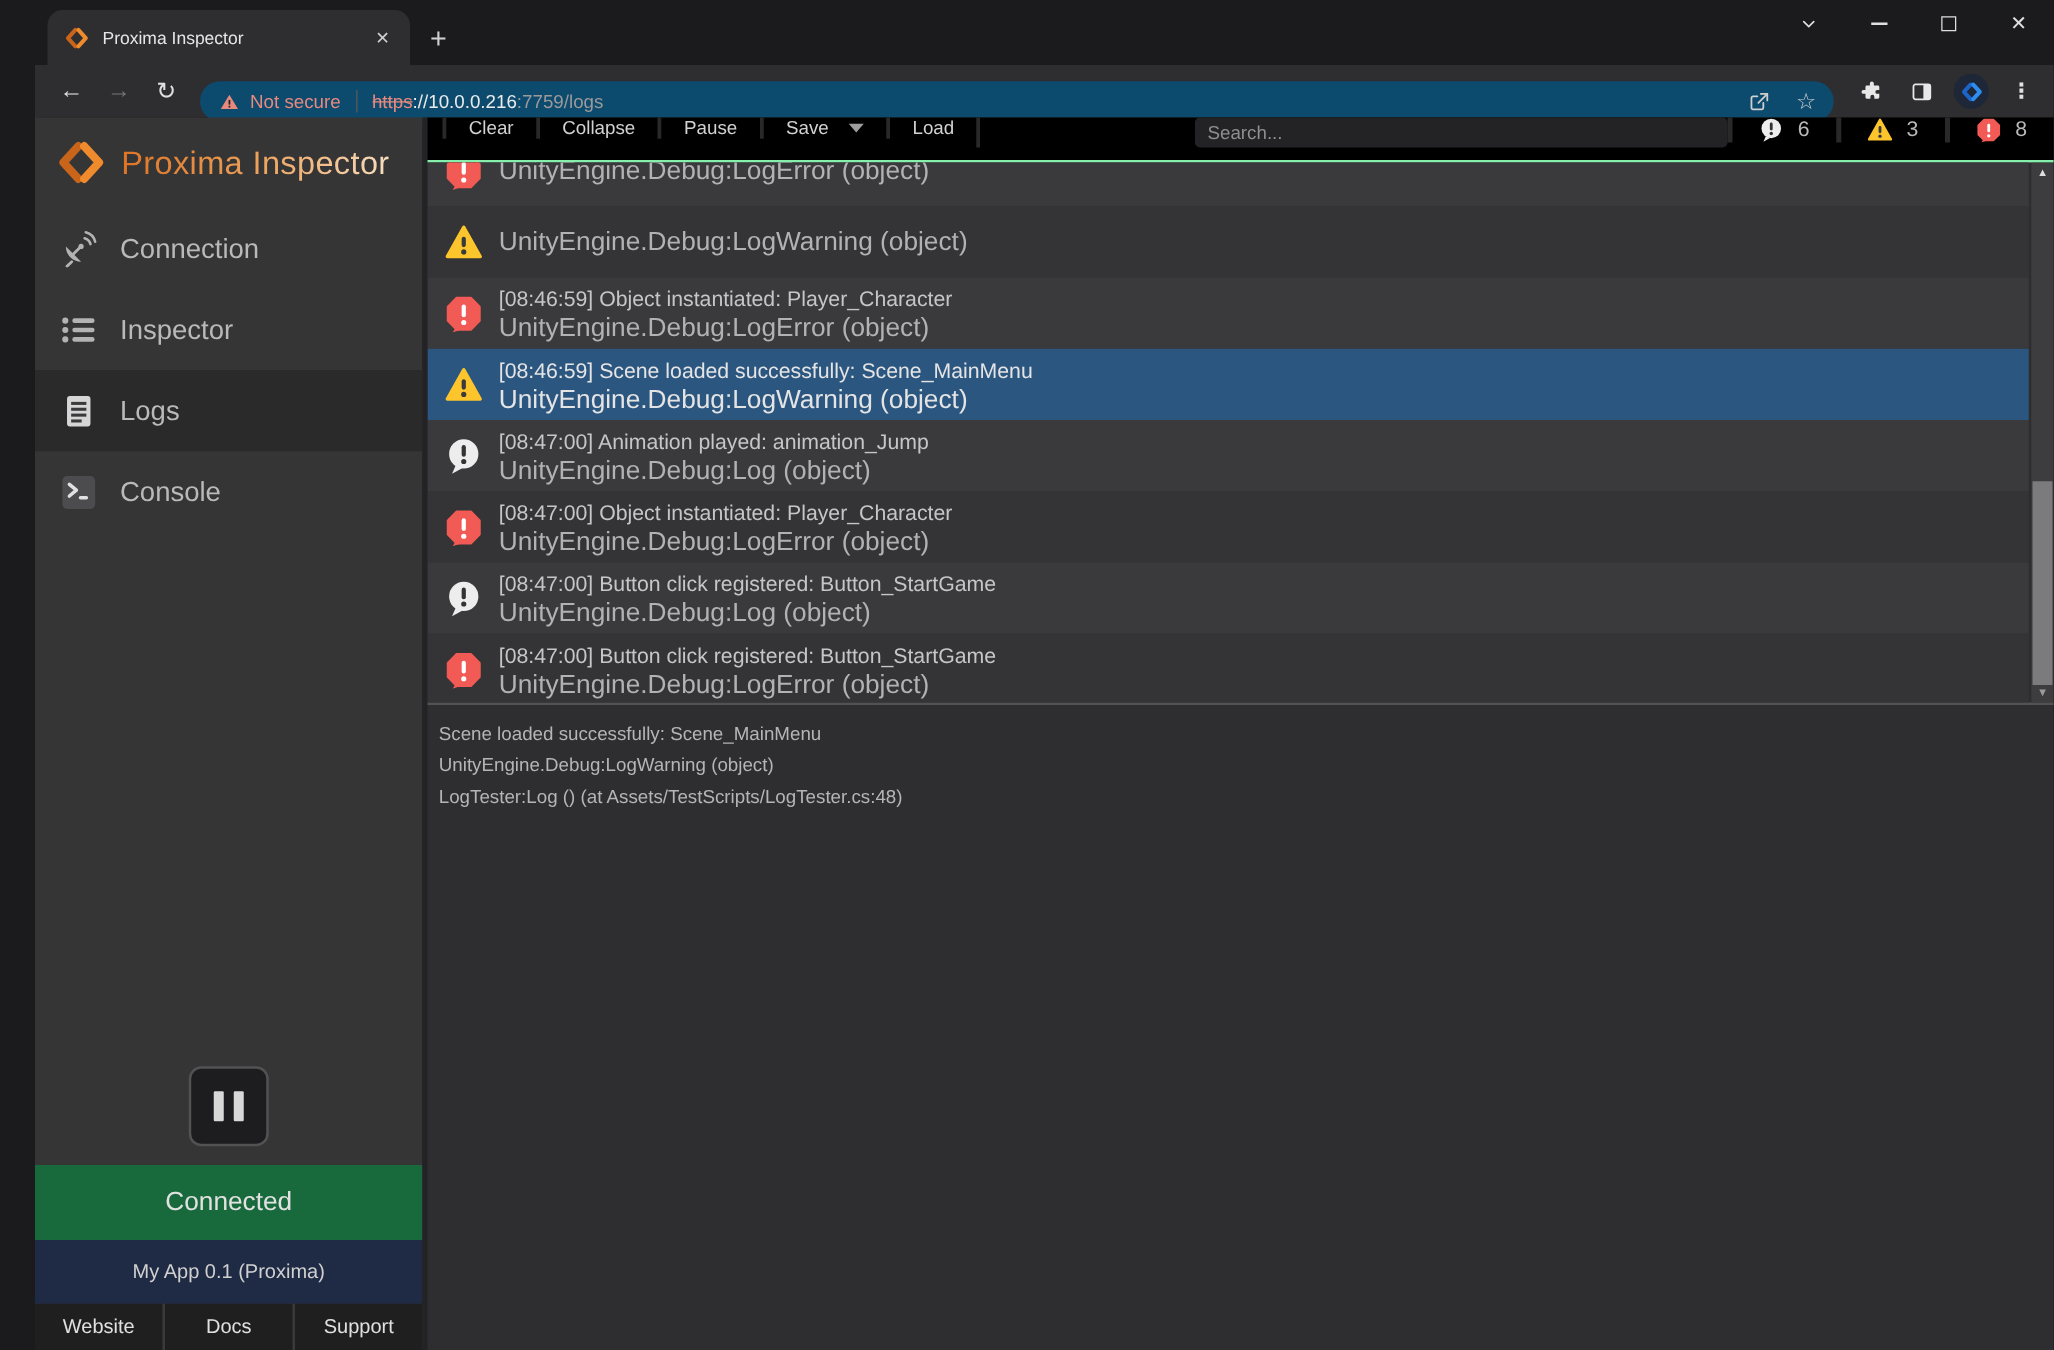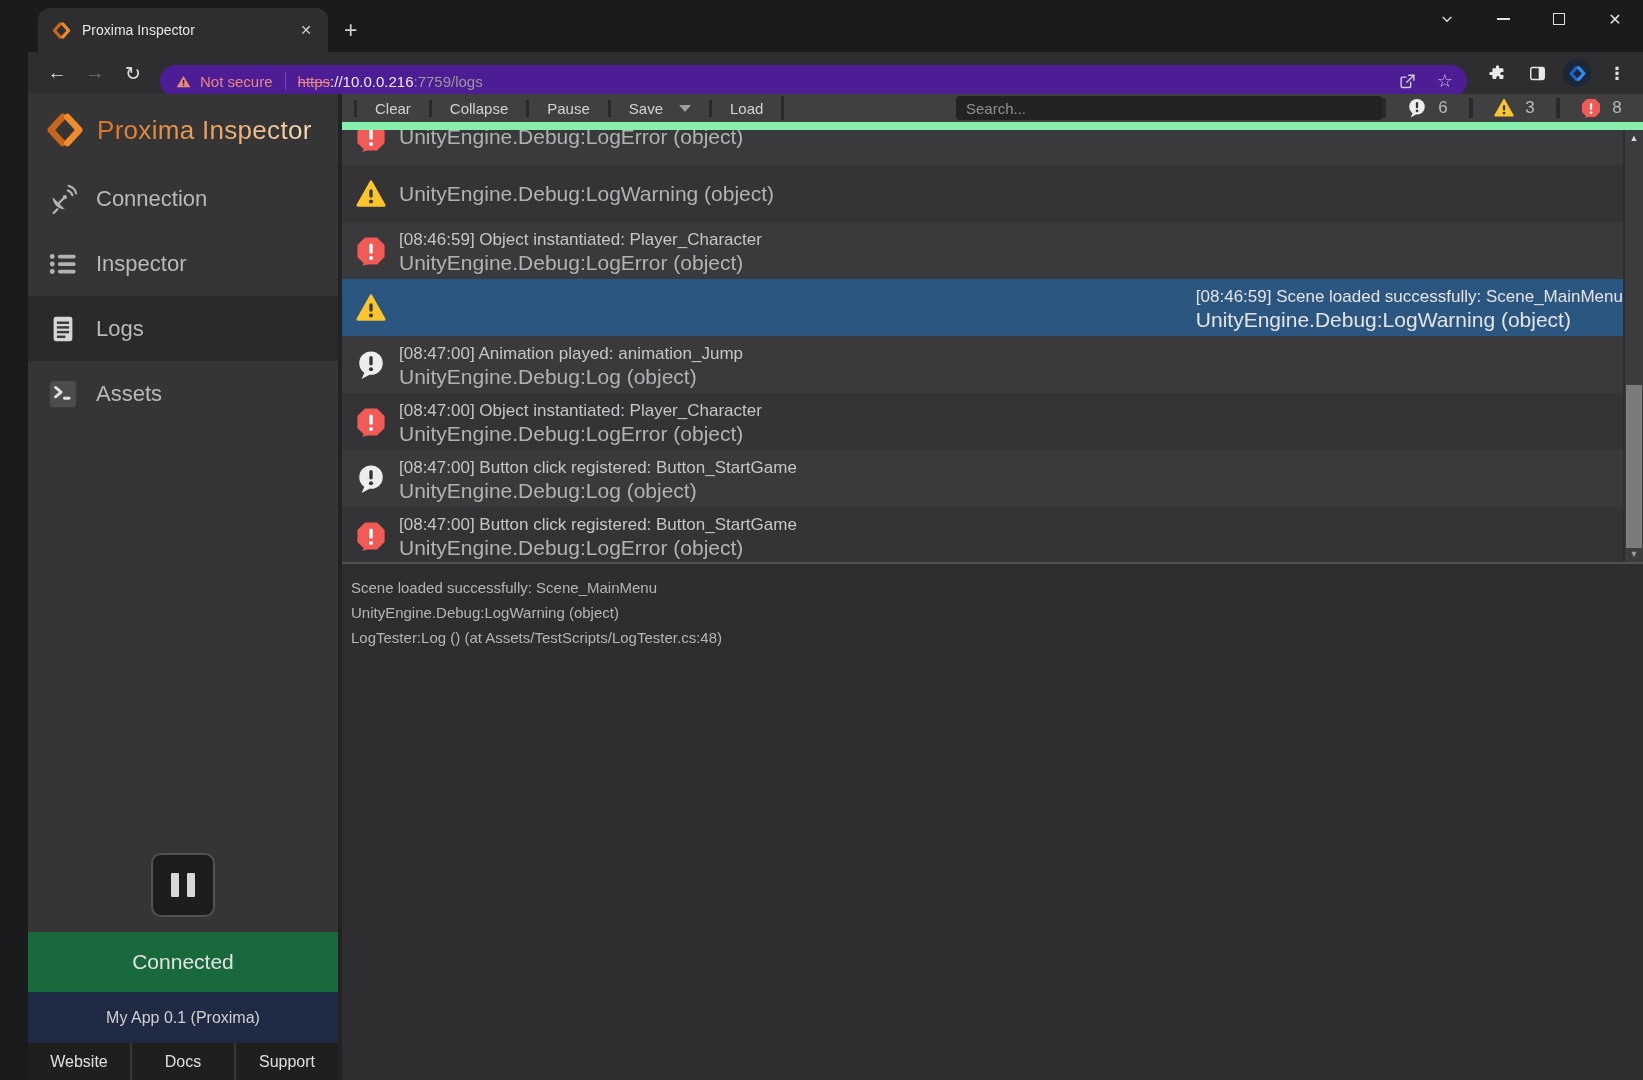--- a/index.html
+++ b/index.html
@@ -17,21 +17,21 @@
   .newtab { color:#cfcfcf; font-size:23px; margin:0 0 10px 16px; line-height:1; }
   .win-controls { margin-left:auto; display:flex; align-self:flex-start; height:38px; align-items:center; }
   .win-btn { width:56px; display:flex; justify-content:center; align-items:center; color:#e0e0e0; }
   .wm-min { width:13px; height:2px; background:#e0e0e0; }
   .wm-max { width:12px; height:12px; border:1.6px solid #e0e0e0; }
   .wm-close { font-size:16px; }
 
   .navbar { height:42px; background:#2e2e30; display:flex; align-items:center; padding:0 6px 0 10px; flex:none; }
   .nav-ic { width:38px; text-align:center; font-size:19px; color:#e0e0e0; }
   .nav-ic.dim { color:#757575; }
-  .omnibox { flex:1; height:32px; margin:16px 10px 0 8px; background:#4c1d95; border-radius:16px;
+  .omnibox { flex:1; height:32px; margin:16px 10px 0 8px; background:#0c4a6e; border-radius:16px;
              display:flex; align-items:center; padding:0 14px 0 16px; min-width:0; }
   .ob-warn { width:15px; height:15px; flex:none; }
   .ob-notsecure { color:#e8897e; font-size:15px; margin-left:9px; white-space:nowrap; }
   .ob-sep { width:1px; height:18px; background:#5a5a5a; margin:0 12px; }
   .url { font-size:15px; white-space:nowrap; overflow:hidden; }
   .url .scheme { color:#e8897e; text-decoration:line-through; }
   .url .host { color:#eaeaea; }
   .url .path { color:#9a9a9a; }
   .ob-spacer { flex:1; }
   .ob-ic { margin-left:20px; color:#cfcfcf; display:flex; align-items:center; }
@@ -62,43 +62,43 @@
                display:flex; align-items:center; justify-content:center; }
   .appbar { height:51px; background:#1f2a44; color:#d0d0d0; font-size:16px;
             display:flex; align-items:center; justify-content:center; }
   .side-footer { height:37px; display:flex; background:#1f1f1f; }
   .footer-link { flex:1; display:flex; align-items:center; justify-content:center;
                  color:#e0e0e0; font-size:16px; border-left:2px solid #3a3a3c; }
   .footer-link:first-child { border-left:none; }
 
   .main { flex:1; background:#2e2e30; border-left:4px solid #232325; display:flex;
           flex-direction:column; min-width:0; }
-  .toolbar { height:36px; flex:none; background:#404040; display:flex; align-items:center;
-             border-bottom:8px solid #86efac; }
+  .toolbar { height:36px; flex:none; background:#000000; display:flex; align-items:flex-start;
+             border-bottom:2px solid #86efac; }
   .tb-lead { width:12px; }
   .tb-btn { border-left:3px solid #29292b; padding:0 18px; display:flex; align-items:center;
             color:#d2d2d2; font-size:15px; white-space:nowrap; }
   .caret { width:0; height:0; border-left:6px solid transparent; border-right:6px solid transparent;
            border-top:7px solid #9e9e9e; margin-left:16px; }
   .tb-end { flex:1; border-left:3px solid #29292b; display:flex; align-items:center;
             justify-content:flex-end; min-width:0; }
   .search { width:426px; height:24px; background:#232325; border:none; border-radius:4px;
             color:#cccccc; font-size:15px; padding:0 10px; outline:none;
             font-family:"Liberation Sans","DejaVu Sans",sans-serif; }
   .search::placeholder { color:#8f8f8f; }
   .badge { width:87px; flex:none; border-left:4px solid #29292b; display:flex; align-items:center;
            justify-content:center; gap:11px; color:#b9b9b9; font-size:17px; }
   .badge svg { width:20px; height:20px; }
 
   .list { position:relative; height:432px; flex:none; overflow:hidden; padding-right:20px; }
   .row { height:57px; display:flex; align-items:center; }
   .row:nth-child(odd) { background:#3a3a3c; }
   .row:nth-child(even) { background:#343436; }
   .row.partial { margin-top:-22px; }
-  .row.selected { background:#2b5680;justify-content:space-between; }
+  .row.selected { background:#2b5680; }
   .row-icon { width:30px; height:30px; margin:0 13px 0 14px; flex:none; }
   .row-icon svg { width:30px; height:30px; display:none; }
   .row.level-info    svg.ic-info,
   .row.level-warning svg.ic-warning,
   .row.level-error   svg.ic-error { display:block; }
   .row-text { display:flex; flex-direction:column; justify-content:center; min-width:0; }
   .l1 { font-size:17px; line-height:23px; color:#c6c6c6; white-space:nowrap; }
   .l2 { font-size:21px; line-height:23px; color:#b2b2b2; white-space:nowrap; }
   .row.selected .l1, .row.selected .l2 { color:#e4e4e4; }
 
@@ -236,21 +236,21 @@
         </svg>
         <span>Logs</span>
       </div>
 
       <div class="nav-item">
         <svg viewBox="0 0 32 32">
           <rect x="2" y="2" width="28" height="28" rx="4" fill="#4c4c4e"></rect>
           <path d="M8 9 l6 5 -6 5" stroke="#e0e0e0" stroke-width="3" fill="none" stroke-linecap="round" stroke-linejoin="round"></path>
           <rect x="16" y="19" width="8" height="3" rx="1.5" fill="#e0e0e0"></rect>
         </svg>
-        <span>Assets</span>
+        <span>Console</span>
       </div>
 
       <div class="side-spacer"></div>
 
       <div class="pause-wrap">
         <div class="pause-btn">
           <i></i>
             <i></i>
         </div>
       </div>

